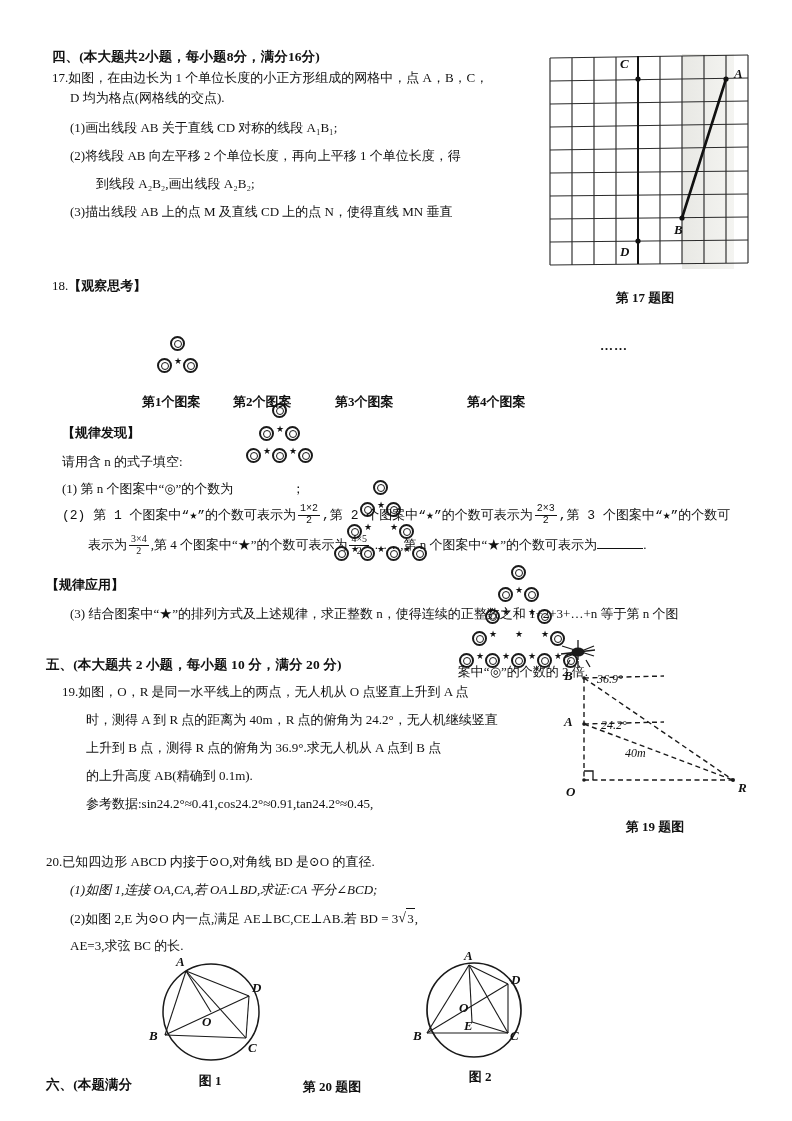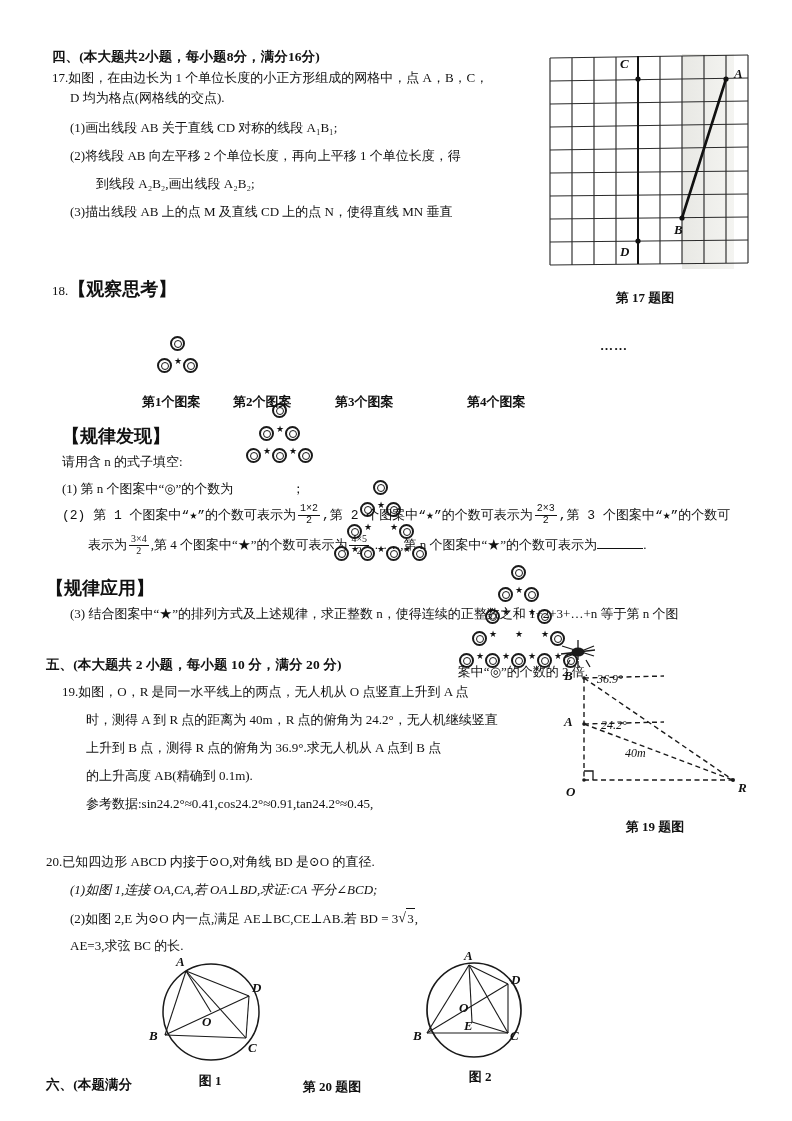--- a/index.html
+++ b/index.html
@@ -17,21 +17,21 @@
   .page { position: relative; width: 792px; height: 1121px; }
 
   
   .sec-head {
     font-weight: bold;
     font-size: 13.5px;
     letter-spacing: 0.1px;
   }
   .bracket-head {
     font-weight: bold;
-    font-size: 18px;
+    font-size: 13px;
   }
   .line { font-size: 13px; line-height: 1.52; }
   .small { font-size: 12px; }
   .capt {
     font-weight: bold;
     font-size: 13px;
     text-align: center;
     font-family: "Liberation Serif", serif;
   }
 

